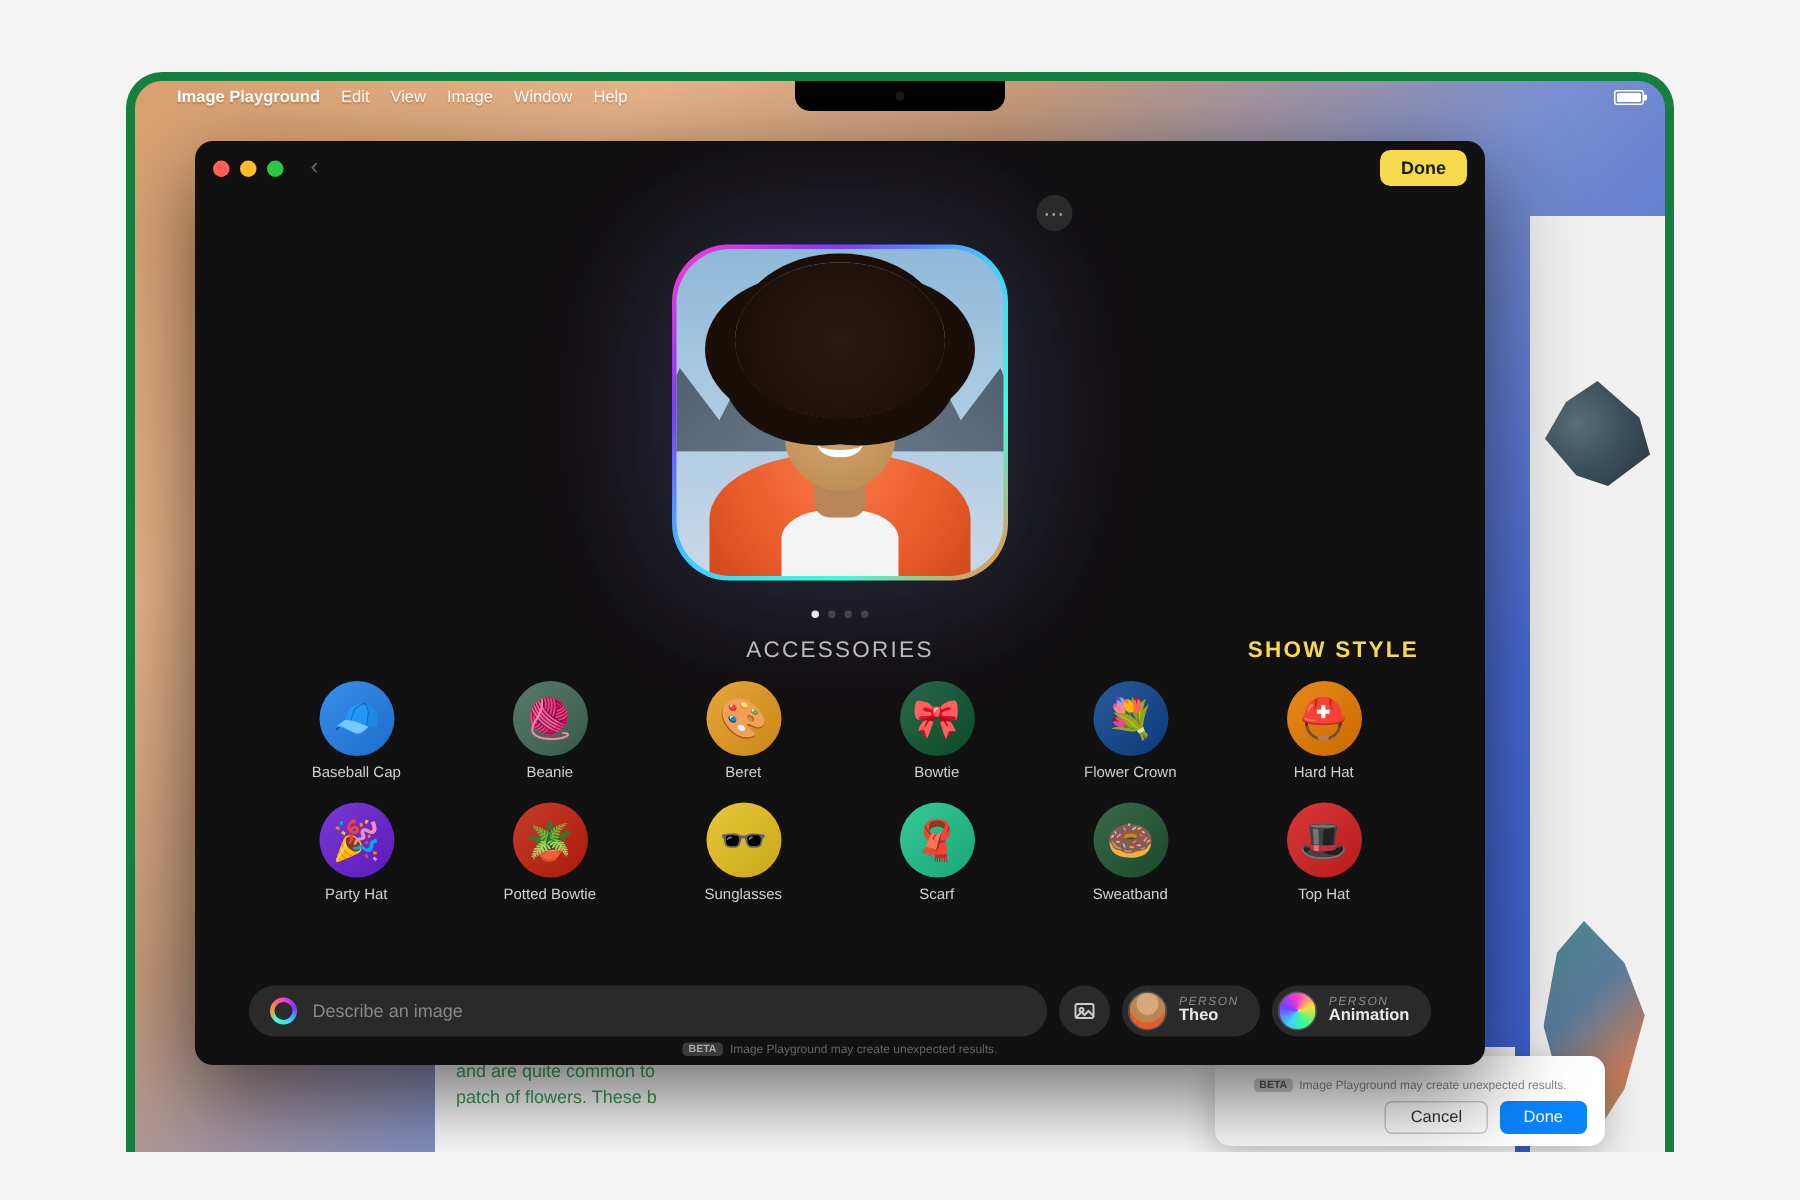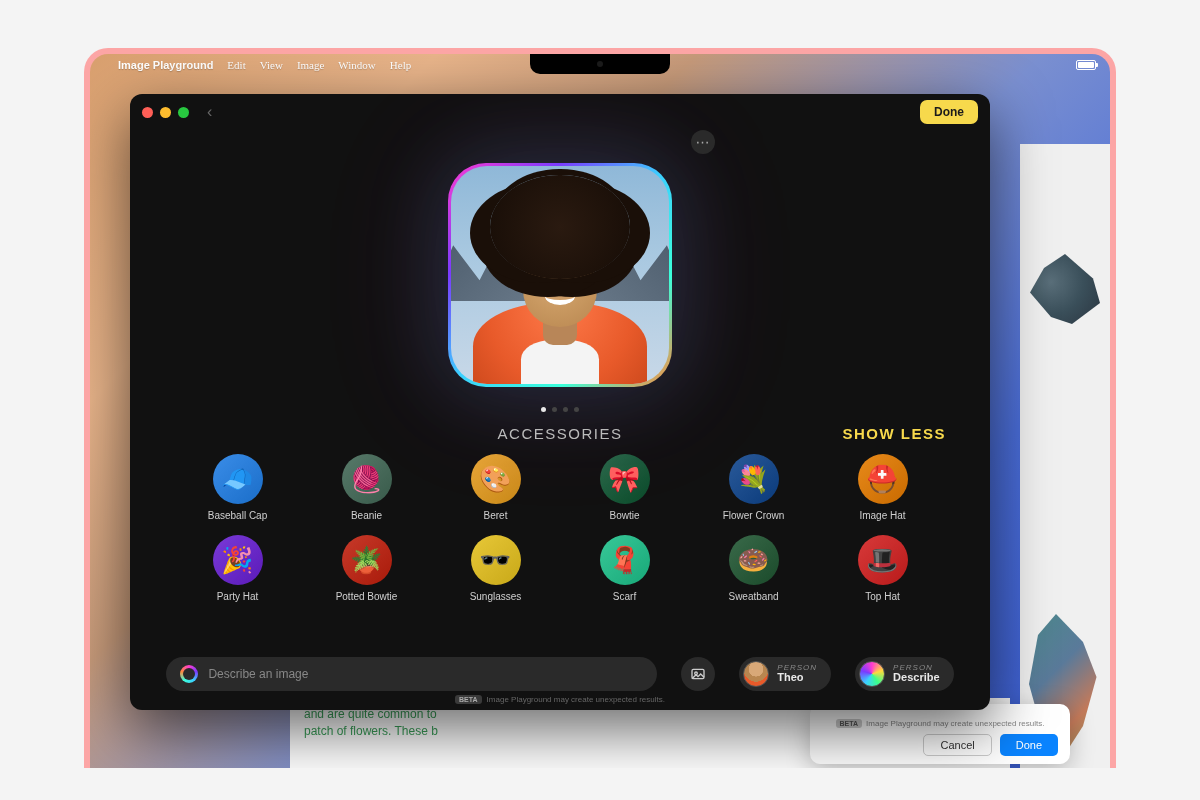--- a/index.html
+++ b/index.html
@@ -2,21 +2,21 @@
 <html><head>
 <meta charset="utf-8">
 <style>
   * { margin: 0; padding: 0; box-sizing: border-box; font-family: -apple-system, BlinkMacSystemFont, "Segoe UI", Helvetica, Arial, sans-serif; }
   body { background: #f4f4f4; width: 1200px; height: 800px; overflow: hidden; position: relative; }
 
   .laptop-frame {
     position: absolute;
     top: 48px; left: 84px;
     width: 1032px; height: 720px;
-    background: #fca5a5;
+    background: #15803d;
     border-radius: 24px 24px 0 0;
     padding: 6px 6px 0 6px;
   }
   .screen {
     width: 100%; height: 100%;
     border-radius: 18px 18px 0 0;
     position: relative;
     overflow: hidden;
     background: linear-gradient(135deg, #d9a06f 0%, #e8b48a 20%, #c69a7a 35%, #7a8fd0 55%, #4a6dd8 75%, #3a5cd0 100%);
   }
@@ -36,21 +36,21 @@
     position: absolute; top: 0; left: 0; right: 0;
     height: 22px;
     display: flex; align-items: center;
     padding: 0 14px;
     font-size: 11px;
     color: #fff;
     text-shadow: 0 1px 1px rgba(0,0,0,0.2);
   }
   .menubar .apple-logo { font-size: 13px; margin-right: 14px; }
   .menubar .app-name { font-weight: 700; margin-right: 14px; }
-  .menubar .menu-item { margin-right: 14px; cursor: default; font-family: Liberation Serif, serif; }
+  .menubar .menu-item { margin-right: 14px; cursor: default; }
   .menubar .spacer { flex: 1; }
   .menubar .battery { width: 20px; height: 10px; border:1px solid #fff; border-radius:2px; position:relative; }
   .menubar .battery::after { content:""; position:absolute; right:-3px; top:2px; width:2px; height:4px; background:#fff; border-radius:0 1px 1px 0; }
   .menubar .battery .fill { position:absolute; left:1px; top:1px; bottom:1px; right:1px; background:#fff; border-radius:1px; }
 
   
   .bg-window-right {
     position:absolute; right:0; top:90px; width:90px; height:640px;
     background:#f0f0f0;
     border-radius:0;
@@ -184,21 +184,21 @@
   .sw-sunglasses { background:linear-gradient(135deg,#e8c838,#c8a818); }
   .sw-scarf { background:linear-gradient(135deg,#38c898,#18a878); }
   .sw-sweatband { background:linear-gradient(135deg,#3a6a4a,#1a4a2a); }
   .sw-tophat { background:linear-gradient(135deg,#d83a3a,#b81a1a); }
 
   .bottom-bar {
     margin-top:auto;
     padding:10px 20px 6px;
     display:flex; flex-direction:column; gap:4px; align-items:center;
   }
-  .input-row { display:flex; gap:24px; width:96%; align-items:center; }
+  .input-row { display:flex; gap:8px; width:96%; align-items:center; }
   .prompt {
     flex:1; display:flex; align-items:center; gap:10px;
     background:#2a2a2a; border-radius:20px; height:34px; padding:0 14px;
     color:#888; font-size:12px;
   }
   .prompt .sparkle { width:18px; height:18px; border-radius:50%;
     background:conic-gradient(#ff3bd0,#7a3bff,#3bd0ff,#3bffda,#ff8a3b,#ff3bd0);
     position:relative;
   }
   .prompt .sparkle::after { content:""; position:absolute; inset:3px; border-radius:50%; background:#2a2a2a; }
@@ -289,21 +289,21 @@
         <div class="pager">
           <span class="active"></span>
           <span></span>
           <span></span>
           <span></span>
         </div>
       </div>
 
       <div class="section-header">
         <span>ACCESSORIES</span>
-        <span class="show-less">SHOW LESS</span>
+        <span class="show-less">SHOW STYLE</span>
       </div>
 
       <div class="grid" id="tile-grid">
           <div class="tile">
             <div class="swatch sw-baseballcap">🧢</div>
             <div class="label">Baseball Cap</div>
           </div>
           <div class="tile">
             <div class="swatch sw-beanie">🧶</div>
             <div class="label">Beanie</div>
@@ -315,21 +315,21 @@
           <div class="tile">
             <div class="swatch sw-bowtie">🎀</div>
             <div class="label">Bowtie</div>
           </div>
           <div class="tile">
             <div class="swatch sw-flowercrown">💐</div>
             <div class="label">Flower Crown</div>
           </div>
           <div class="tile">
             <div class="swatch sw-hardhat">⛑️</div>
-            <div class="label">Image Hat</div>
+            <div class="label">Hard Hat</div>
           </div>
           <div class="tile">
             <div class="swatch sw-partyhat">🎉</div>
             <div class="label">Party Hat</div>
           </div>
           <div class="tile">
             <div class="swatch sw-pottedplant">🪴</div>
             <div class="label">Potted Bowtie</div>
           </div>
           <div class="tile">
@@ -367,21 +367,21 @@
             <span class="avatar person"></span>
             <span class="txt">
               <span class="k">PERSON</span>
               <span class="v">Theo</span>
             </span>
           </div>
           <div class="chip">
             <span class="avatar style"></span>
             <span class="txt">
               <span class="k">PERSON</span>
-              <span class="v">Describe</span>
+              <span class="v">Animation</span>
             </span>
           </div>
         </div>
         <div class="disclaimer-row">
           <span class="beta-badge">BETA</span>
           <span>Image Playground may create unexpected results.</span>
         </div>
       </div>
 
     </div>

